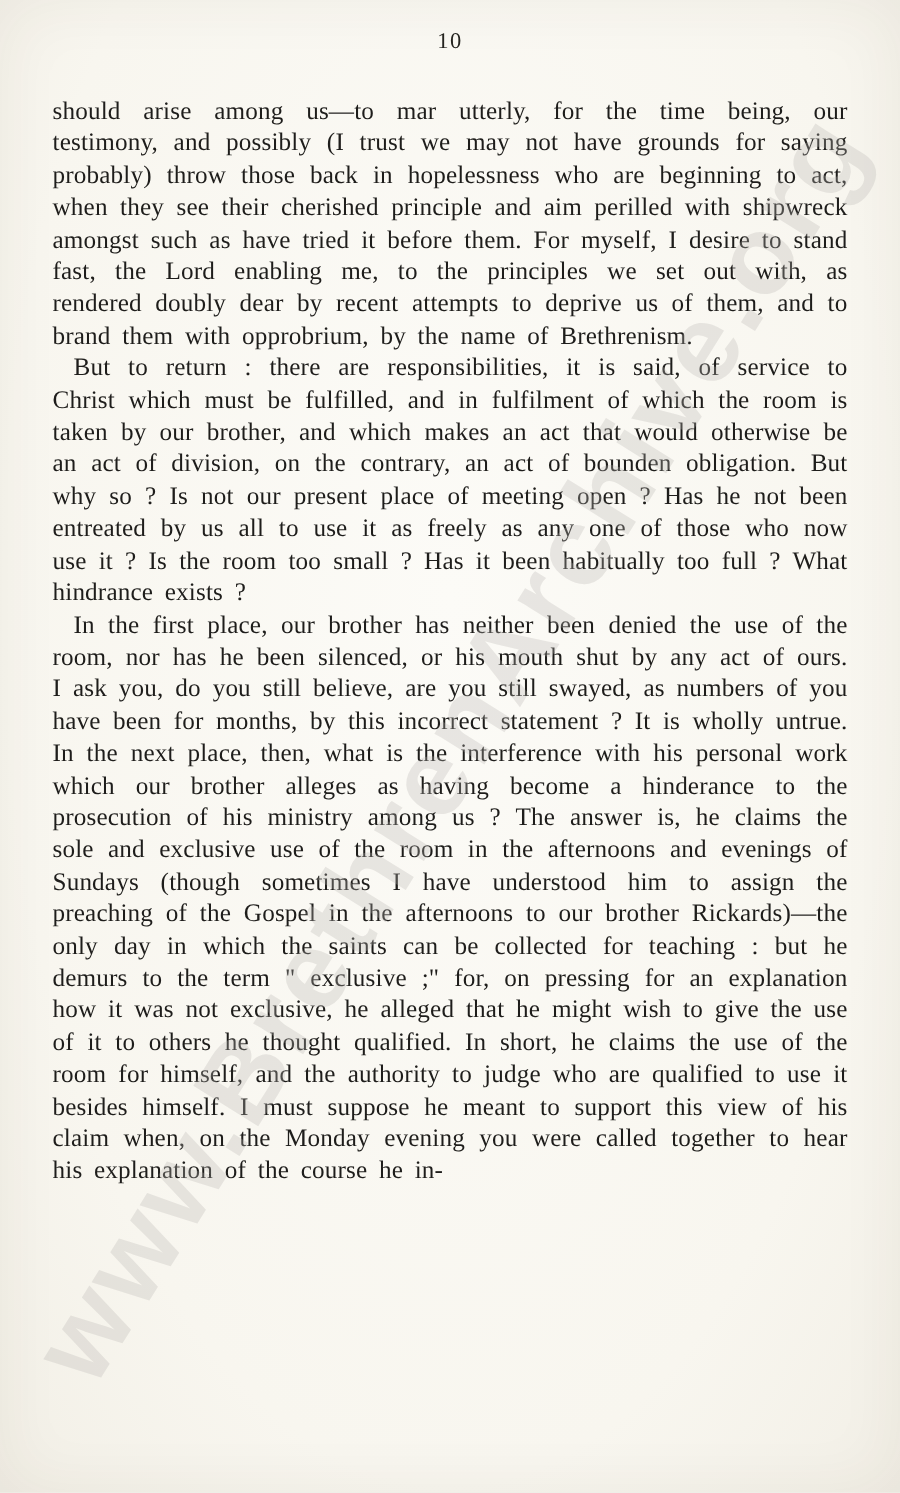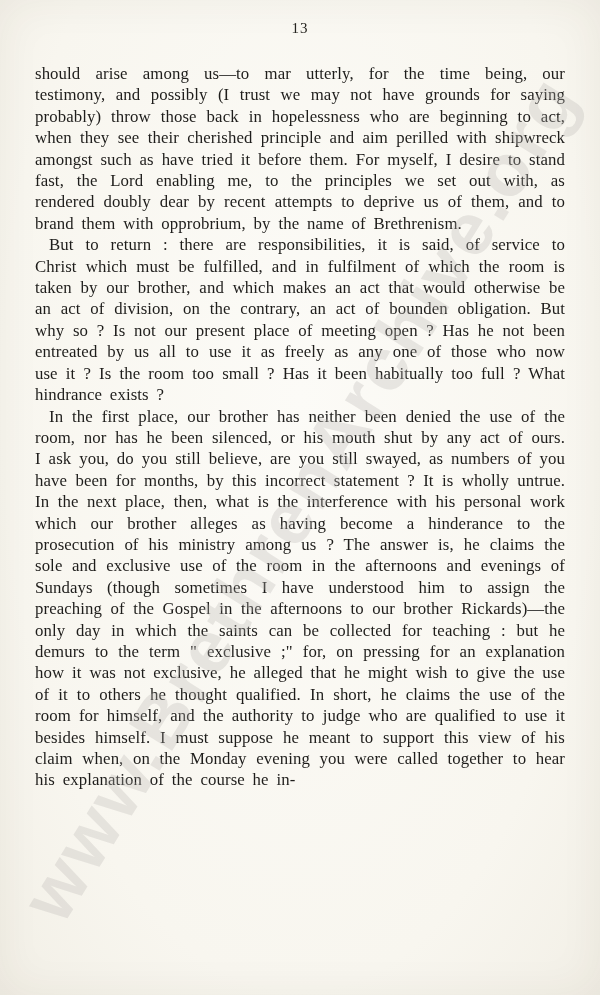--- a/index.html
+++ b/index.html
@@ -68,21 +68,21 @@
     user-select: none;
   }
 </style>
 </head>
 <body>
 
 <div class="page">
 
   <div class="watermark">www.BrethrenArchive.org</div>
 
-  <div class="page-number">13</div>
+  <div class="page-number">10</div>
 
   <div class="text-block">
 
     <p class="para no-indent">should arise among us—to mar utterly, for the time being, our testimony, and possibly (I trust we may not have grounds for saying probably) throw those back in hopelessness who are beginning to act, when they see their cherished principle and aim perilled with shipwreck amongst such as have tried it before them.  For myself, I desire to stand fast, the Lord enabling me, to the principles we set out with, as rendered doubly dear by recent attempts to deprive us of them, and to brand them with opprobrium, by the name of Brethrenism.</p>
 
     <p class="para">But to return&nbsp;: there are responsibilities, it is said, of service to Christ which must be fulfilled, and in fulfilment of which the room is taken by our brother, and which makes an act that would otherwise be an act of division, on the contrary, an act of bounden obligation.  But why so&nbsp;?  Is not our present place of meeting open&nbsp;?  Has he not been entreated by us all to use it as freely as any one of those who now use it&nbsp;?  Is the room too small&nbsp;? Has it been habitually too full&nbsp;?  What hindrance exists&nbsp;?</p>
 
     <p class="para"><span>In the first place, our brother has neither been denied the use of the room, nor has he been silenced, or his mouth shut by any act of ours.  I ask you, do you still believe, are you still swayed, as numbers of you have been for months, by this incorrect statement&nbsp;?  It is wholly untrue.  In the next place, then, what is the interference with his personal work which our brother alleges as having become a hinderance to the prosecution of his ministry among us&nbsp;?  The answer is, he claims the sole and exclusive use of the room in the </span><span class="italic">afternoons</span><span> and </span><span class="italic">evenings</span><span> of Sundays (though sometimes I have understood him to assign the preaching of the Gospel in the afternoons to our brother Rickards)—the only day in which the saints can be collected for teaching&nbsp;: but he demurs to the term "&nbsp;exclusive&nbsp;;" for, on pressing for an explanation how it was not exclusive, he alleged that he might wish to give the use of it to others he thought qualified.  In short, he claims the use of the room for himself, and the authority to judge who are qualified to use it besides himself.  I must suppose he meant to support this view of his claim when, on the Monday evening you were called together to hear his explanation of the course he in-</span></p>
 
   </div>

